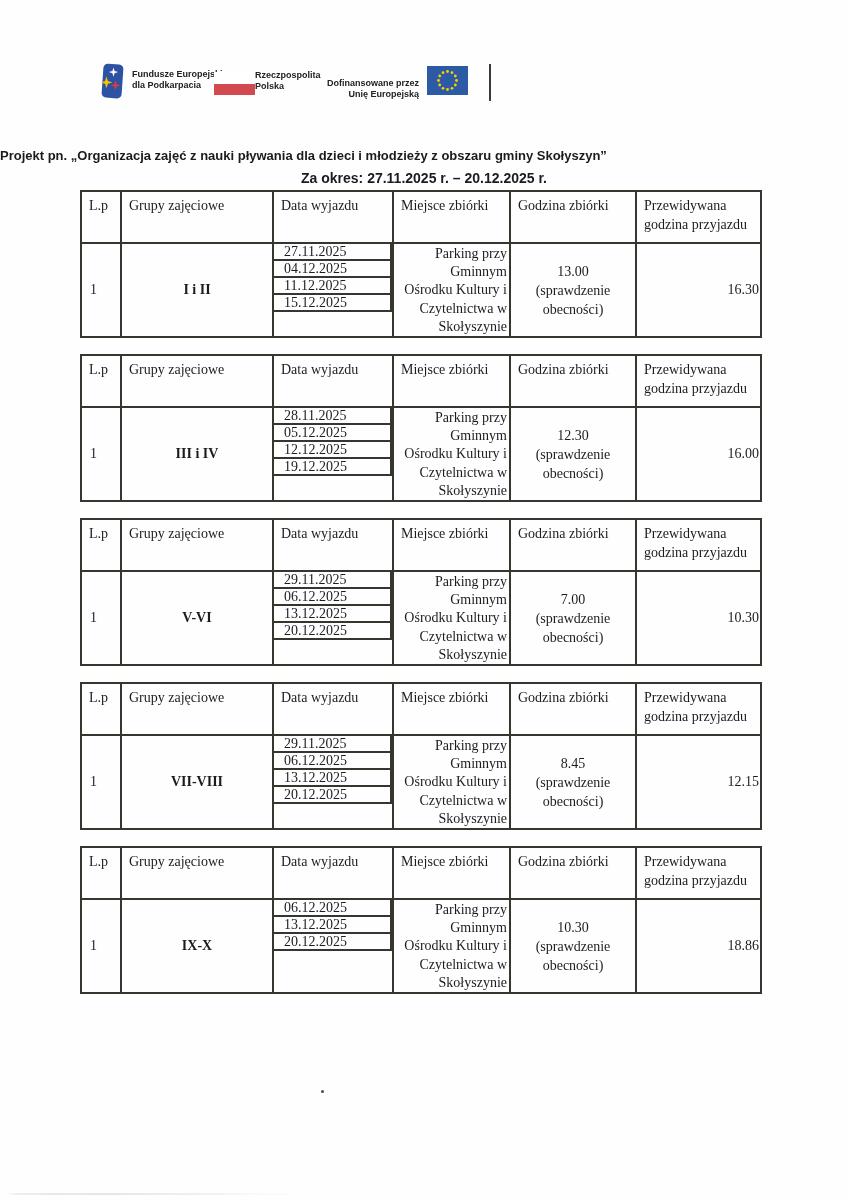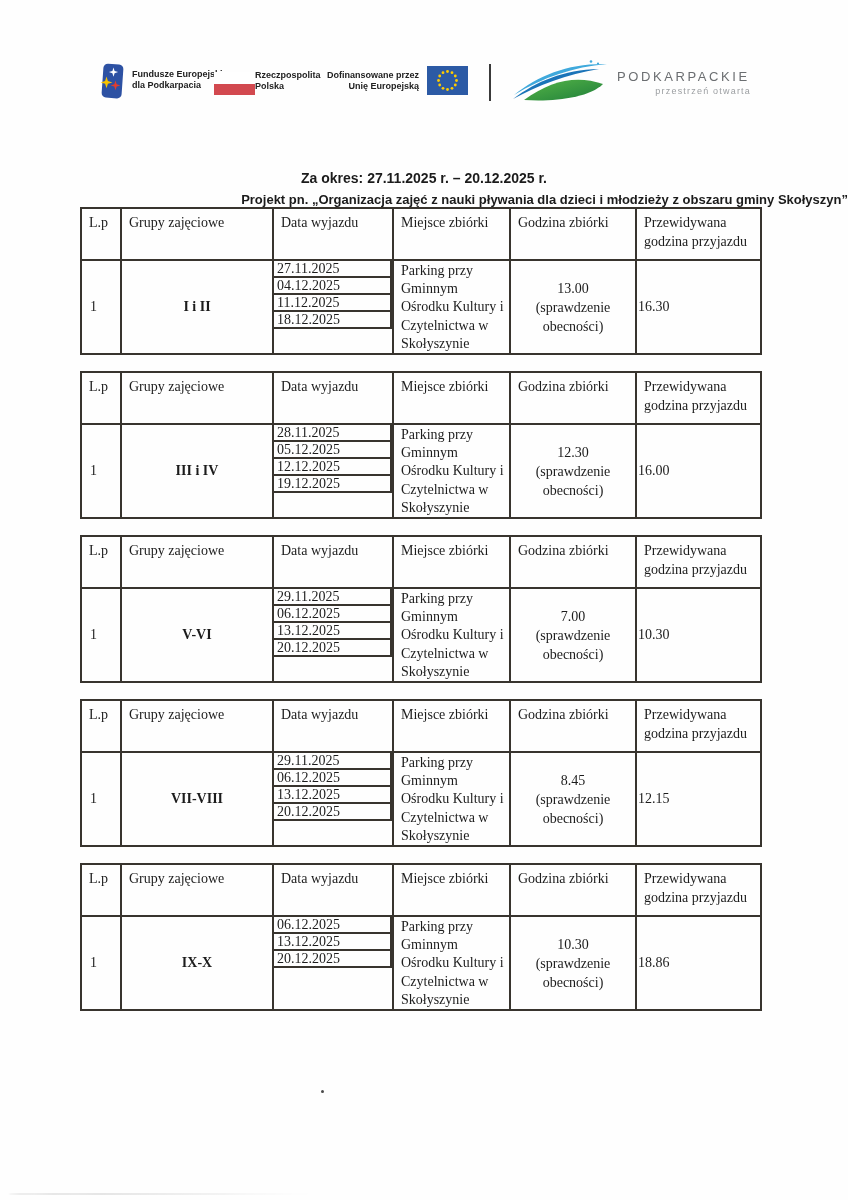--- a/index.html
+++ b/index.html
@@ -17,56 +17,56 @@
   .logo-block { position:absolute; display:flex; align-items:flex-start; }
   .logo-eufunds { left:100px; top:62px; }
   .logo-eufunds .ltext { margin-left:7px; margin-top:7px; }
   .ltext { font-size:9px; font-weight:bold; line-height:11px; color:#222; }
   .logo-poland { left:214px; top:66px; }
   .logo-poland .flag-pl { margin-top:6px; width:41px; height:23px; }
   .flag-pl .half-w { width:100%; height:11.5px; background:#ffffff; }
   .flag-pl .half-r { width:100%; height:11.5px; background:#d2494f; }
   .logo-poland .ltext { margin-top:4px; }
   .logo-eucof { left:327px; top:66px; }
-  .logo-eucof .ltext { width:92px; text-align:right; margin-top:4px; }
+  .logo-eucof .ltext { width:92px; text-align:right; margin-top:12px; }
   .logo-eucof svg { margin-left:8px; }
   .logos-divider { position:absolute; left:489px; top:64px; width:2px; height:37px; background:#3a3a3a; }
   .logo-podk { left:511px; top:58px; }
   .podk-text { margin-left:6px; margin-top:11px; width:136px; }
   .podk-name { font-size:13px; letter-spacing:2.6px; color:#6b6e71; font-weight:normal; white-space:nowrap; }
   .podk-tagline { font-size:9px; letter-spacing:1.2px; color:#9b9ea1; text-align:right; margin-top:2px; padding-right:2px; }
 
   
   .doc-title { position:absolute; top:121px; left:0; width:100%; text-align:center;
                font-size:14px; font-weight:bold; letter-spacing:0.2px; }
-  .project-line { position:absolute; top:148px; left:0; width:100%; text-align:right;
-                  font-size:13px; font-weight:bold;margin-top:44px; }
+  .project-line { position:absolute; top:148px; left:0; width:100%; text-align:left;
+                  font-size:13px; font-weight:bold; }
   .period-line { position:absolute; top:170px; left:0; width:100%; text-align:center;
                  font-size:14px; font-weight:bold; }
 
   
-  .tables { position:absolute; top:207px; left:80px; width:682px; }
+  .tables { position:absolute; top:190px; left:80px; width:682px; }
   table.sched { border-collapse:collapse; table-layout:fixed; width:680px;
                 margin:0 0 16px 0; font-family:"Liberation Serif", serif; color:#1c1c1c; }
   .sched th, .sched td { border:2px solid #38342e; box-sizing:border-box; }
   .c-lp{width:40px} .c-group{width:152px} .c-date{width:120px}
   .c-place{width:117px} .c-time{width:126px} .c-arr{width:125px}
   .sched th { height:52px; font-weight:normal; font-size:14px; text-align:left;
               vertical-align:top; padding:4px 4px 0 7px; line-height:19px; }
   .sched td { height:90px; font-size:14px; }
   .td-lp { vertical-align:middle; padding-left:8px; }
   .td-group { text-align:center; vertical-align:middle; font-weight:bold; font-size:14px; }
   .td-dates { vertical-align:top; padding:0; }
   .date-box { border:2px solid #38342e; height:19px; line-height:15px; font-size:14px;
-              padding-left:3px; margin-right:0; margin-left:-2px; box-sizing:border-box; }
+              padding-left:10px; margin-right:0; margin-left:-2px; box-sizing:border-box; }
   .date-box + .date-box { margin-top:-2px; }
   .date-list .date-box:first-child { border-top:none; height:17px; }
-  .td-place { vertical-align:top; padding:1px 2px 0 7px; line-height:18.2px; }
+  .td-place { vertical-align:top; padding:1px 2px 0 7px; line-height:18.2px;text-align:right; }
   .td-time { text-align:center; vertical-align:middle; line-height:19px;font-family:Liberation Serif, serif; }
-  .td-arr { text-align:left; vertical-align:middle; }
+  .td-arr { text-align:right; vertical-align:middle; }
 
   
   .stray-dot { position:absolute; left:321px; top:1090px; width:3px; height:3px;
                background:#4a4a4a; border-radius:50%; }
   .scan-shadow { position:absolute; left:8px; bottom:5px; width:310px; height:2px;
                  background:linear-gradient(to right, rgba(0,0,0,0.14), rgba(0,0,0,0));
                  border-radius:50%; }
 </style>
 </head>
 <body>
@@ -120,39 +120,20 @@
           <circle cx="12.7" cy="19.0" r="1.4"></circle>
             <circle cx="11.5" cy="14.5" r="1.4"></circle>
           <circle cx="12.7" cy="10.0" r="1.4"></circle>
             <circle cx="16.0" cy="6.7" r="1.4"></circle>
         </g>
       </svg>
     </div>
 
     <div class="logos-divider"></div>
 
-    <div class="logo-block logo-podk">
-      <svg width="100" height="46" viewBox="0 0 100 46">
-        <defs>
-          <linearGradient id="hillgrad" x1="0" y1="0" x2="1" y2="1">
-            <stop offset="0" stop-color="#57b647"></stop>
-            <stop offset="1" stop-color="#1e7e3a"></stop>
-          </linearGradient>
-        </defs>
-        <path d="M 3 37 C 28 17 58 5 96 6 C 62 9 33 19 3 37 Z" fill="#3fa9dc"></path>
-        <path d="M 2 41 C 26 23 52 12 88 11 C 56 16 26 28 2 41 Z" fill="#1b74b8"></path>
-        <path d="M 13 42 C 40 22 66 17 92 26 C 78 40 42 44 13 42 Z" fill="url(#hillgrad)"></path>
-        <circle cx="80" cy="3.5" r="1.3" fill="#3fa9dc"></circle>
-        <circle cx="87" cy="5.5" r="1.1" fill="#3fa9dc"></circle>
-      </svg>
-      <div class="podk-text">
-        <div class="podk-name">PODKARPACKIE</div>
-        <div class="podk-tagline">przestrzeń otwarta</div>
-      </div>
-    </div>
   </div>
 
   <div class="project-line">
     <span>Projekt pn.</span>
     <span> </span>
     <span>„Organizacja zajęć z nauki pływania dla dzieci i młodzieży z obszaru gminy Skołyszyn”</span>
   </div>
   <div class="period-line">Za okres: 27.11.2025 r. – 20.12.2025 r.</div>
 
   <div class="tables" id="tables-container">
@@ -177,21 +158,21 @@
       </thead>
       <tbody>
         <tr>
           <td class="td-lp">1</td>
           <td class="td-group">I i II</td>
           <td class="td-dates">
             <div class="date-list">
                 <div class="date-box">27.11.2025</div>
                 <div class="date-box">04.12.2025</div>
                 <div class="date-box">11.12.2025</div>
-                <div class="date-box">18.12.2025</div>
+                <div class="date-box">15.12.2025</div>
               </div>
           </td>
           <td class="td-place">
             <div>Parking przy</div>
             <div>Gminnym</div>
             <div>Ośrodku Kultury i</div>
             <div>Czytelnictwa w</div>
             <div>Skołyszynie</div>
           </td>
           <td class="td-time">

